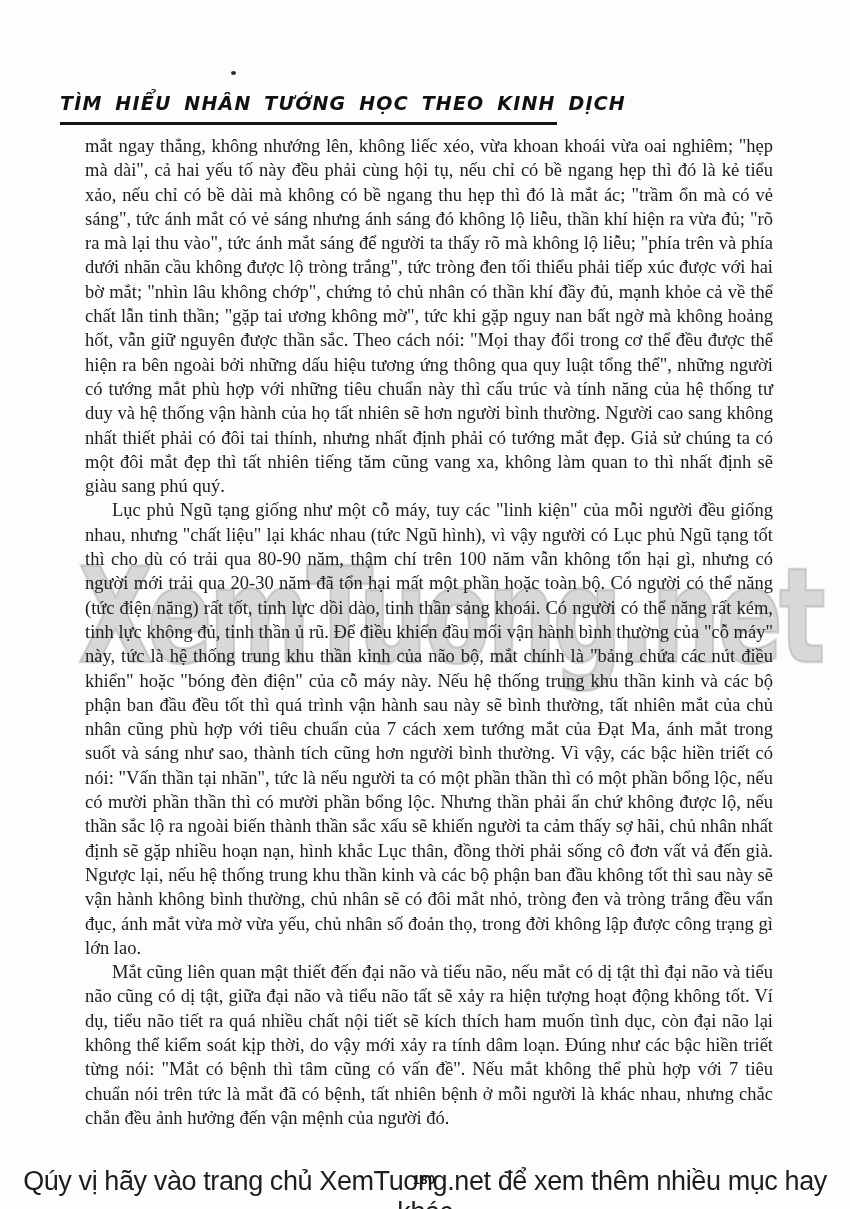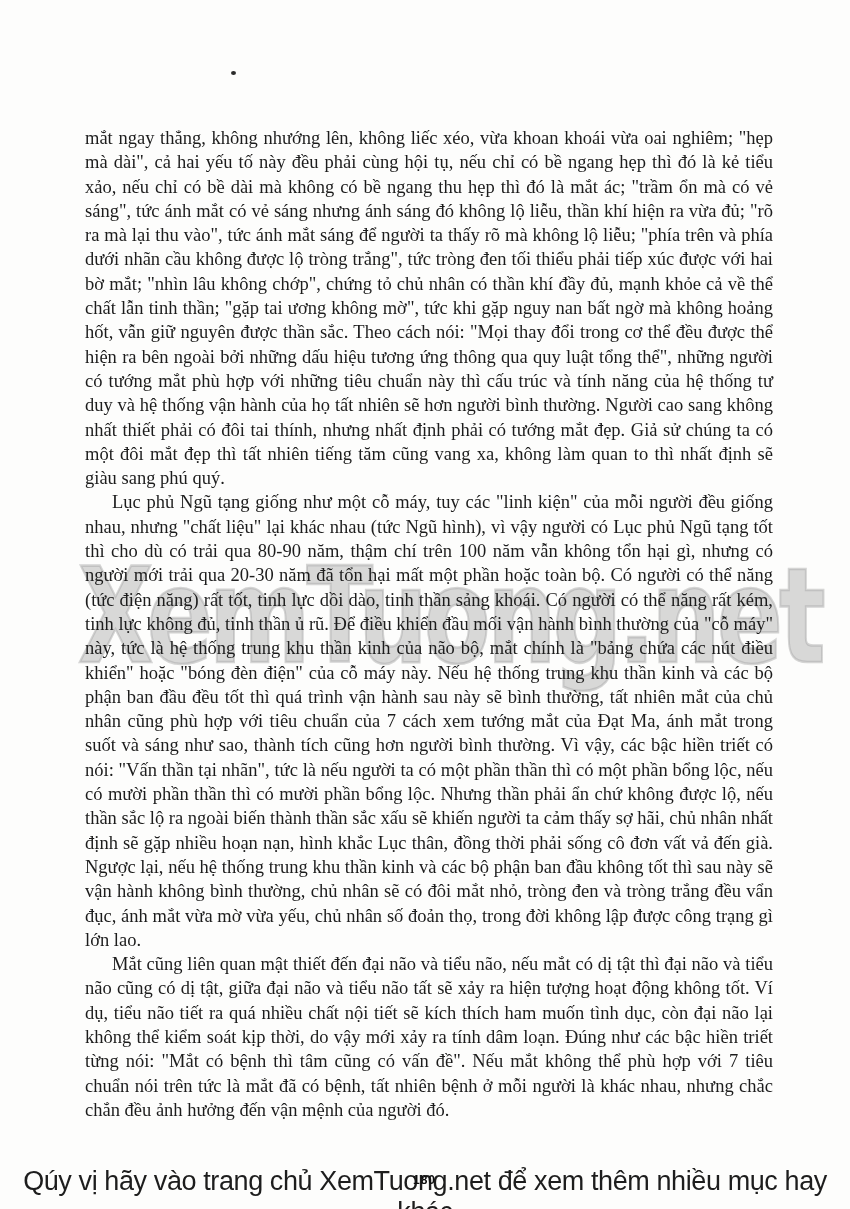--- a/index.html
+++ b/index.html
@@ -43,21 +43,21 @@
     letter-spacing: -5px;
     color: rgba(120, 120, 120, 0.07);
     -webkit-text-stroke: 2.5px rgba(155, 155, 155, 0.40);
     text-shadow: 0 0 1px rgba(170,170,170,0.35);
     transform: scale(0.80, 1.08);
     transform-origin: left top;
     white-space: nowrap;
     pointer-events: none;
   }
   .body-text {
-    position: absolute; left: 85px; top: 126px;
+    position: absolute; left: 85px; top: 134px;
     width: 688px;
     z-index: 1;
     font-size: 18.5px;
     line-height: 24.3px;
     color: #1c1c1c;
     text-align: justify;
   }
   .body-text p { margin: 0; }
   .body-text p.indent { text-indent: 27px; }
   .footer {
@@ -79,20 +79,23 @@
     color: #0e0e0e;
   }
 </style>
 </head>
 <body>
 
 <div class="page">
 
   <div class="speck"></div>
 
+  <div class="header">
+    <div class="header-title">TÌM HIỂU NHÂN TƯỚNG HỌC THEO KINH DỊCH</div>
+  </div>
 
   <div class="watermark">XemTuong.net</div>
 
   <div class="body-text">
     <p>mắt ngay thẳng, không nhướng lên, không liếc xéo, vừa khoan khoái vừa oai nghiêm; "hẹp mà dài", cả hai yếu tố này đều phải cùng hội tụ, nếu chỉ có bề ngang hẹp thì đó là kẻ tiểu xảo, nếu chỉ có bề dài mà không có bề ngang thu hẹp thì đó là mắt ác; "trầm ổn mà có vẻ sáng", tức ánh mắt có vẻ sáng nhưng ánh sáng đó không lộ liễu, thần khí hiện ra vừa đủ; "rõ ra mà lại thu vào", tức ánh mắt sáng để người ta thấy rõ mà không lộ liễu; "phía trên và phía dưới nhãn cầu không được lộ tròng trắng", tức tròng đen tối thiểu phải tiếp xúc được với hai bờ mắt; "nhìn lâu không chớp", chứng tỏ chủ nhân có thần khí đầy đủ, mạnh khỏe cả về thể chất lẫn tinh thần; "gặp tai ương không mờ", tức khi gặp nguy nan bất ngờ mà không hoảng hốt, vẫn giữ nguyên được thần sắc. Theo cách nói: "Mọi thay đổi trong cơ thể đều được thể hiện ra bên ngoài bởi những dấu hiệu tương ứng thông qua quy luật tổng thể", những người có tướng mắt phù hợp với những tiêu chuẩn này thì cấu trúc và tính năng của hệ thống tư duy và hệ thống vận hành của họ tất nhiên sẽ hơn người bình thường. Người cao sang không nhất thiết phải có đôi tai thính, nhưng nhất định phải có tướng mắt đẹp. Giả sử chúng ta có một đôi mắt đẹp thì tất nhiên tiếng tăm cũng vang xa, không làm quan to thì nhất định sẽ giàu sang phú quý.</p>
     <p class="indent">Lục phủ Ngũ tạng giống như một cỗ máy, tuy các "linh kiện" của mỗi người đều giống nhau, nhưng "chất liệu" lại khác nhau (tức Ngũ hình), vì vậy người có Lục phủ Ngũ tạng tốt thì cho dù có trải qua 80-90 năm, thậm chí trên 100 năm vẫn không tổn hại gì, nhưng có người mới trải qua 20-30 năm đã tổn hại mất một phần hoặc toàn bộ. Có người có thể năng (tức điện năng) rất tốt, tinh lực dồi dào, tinh thần sảng khoái. Có người có thể năng rất kém, tinh lực không đủ, tinh thần ủ rũ. Để điều khiển đầu mối vận hành bình thường của "cỗ máy" này, tức là hệ thống trung khu thần kinh của não bộ, mắt chính là "bảng chứa các nút điều khiển" hoặc "bóng đèn điện" của cỗ máy này. Nếu hệ thống trung khu thần kinh và các bộ phận ban đầu đều tốt thì quá trình vận hành sau này sẽ bình thường, tất nhiên mắt của chủ nhân cũng phù hợp với tiêu chuẩn của 7 cách xem tướng mắt của Đạt Ma, ánh mắt trong suốt và sáng như sao, thành tích cũng hơn người bình thường. Vì vậy, các bậc hiền triết có nói: "Vấn thần tại nhãn", tức là nếu người ta có một phần thần thì có một phần bổng lộc, nếu có mười phần thần thì có mười phần bổng lộc. Nhưng thần phải ẩn chứ không được lộ, nếu thần sắc lộ ra ngoài biến thành thần sắc xấu sẽ khiến người ta cảm thấy sợ hãi, chủ nhân nhất định sẽ gặp nhiều hoạn nạn, hình khắc Lục thân, đồng thời phải sống cô đơn vất vả đến già. Ngược lại, nếu hệ thống trung khu thần kinh và các bộ phận ban đầu không tốt thì sau này sẽ vận hành không bình thường, chủ nhân sẽ có đôi mắt nhỏ, tròng đen và tròng trắng đều vẩn đục, ánh mắt vừa mờ vừa yếu, chủ nhân số đoản thọ, trong đời không lập được công trạng gì lớn lao.</p>
     <p class="indent">Mắt cũng liên quan mật thiết đến đại não và tiểu não, nếu mắt có dị tật thì đại não và tiểu não cũng có dị tật, giữa đại não và tiểu não tất sẽ xảy ra hiện tượng hoạt động không tốt. Ví dụ, tiểu não tiết ra quá nhiều chất nội tiết sẽ kích thích ham muốn tình dục, còn đại não lại không thể kiểm soát kịp thời, do vậy mới xảy ra tính dâm loạn. Đúng như các bậc hiền triết từng nói: "Mắt có bệnh thì tâm cũng có vấn đề". Nếu mắt không thể phù hợp với 7 tiêu chuẩn nói trên tức là mắt đã có bệnh, tất nhiên bệnh ở mỗi người là khác nhau, nhưng chắc chắn đều ảnh hưởng đến vận mệnh của người đó.</p>
   </div>
 
   <div class="footer">Qúy vị hãy vào trang chủ XemTuong.net để xem thêm nhiều mục hay khác</div>

